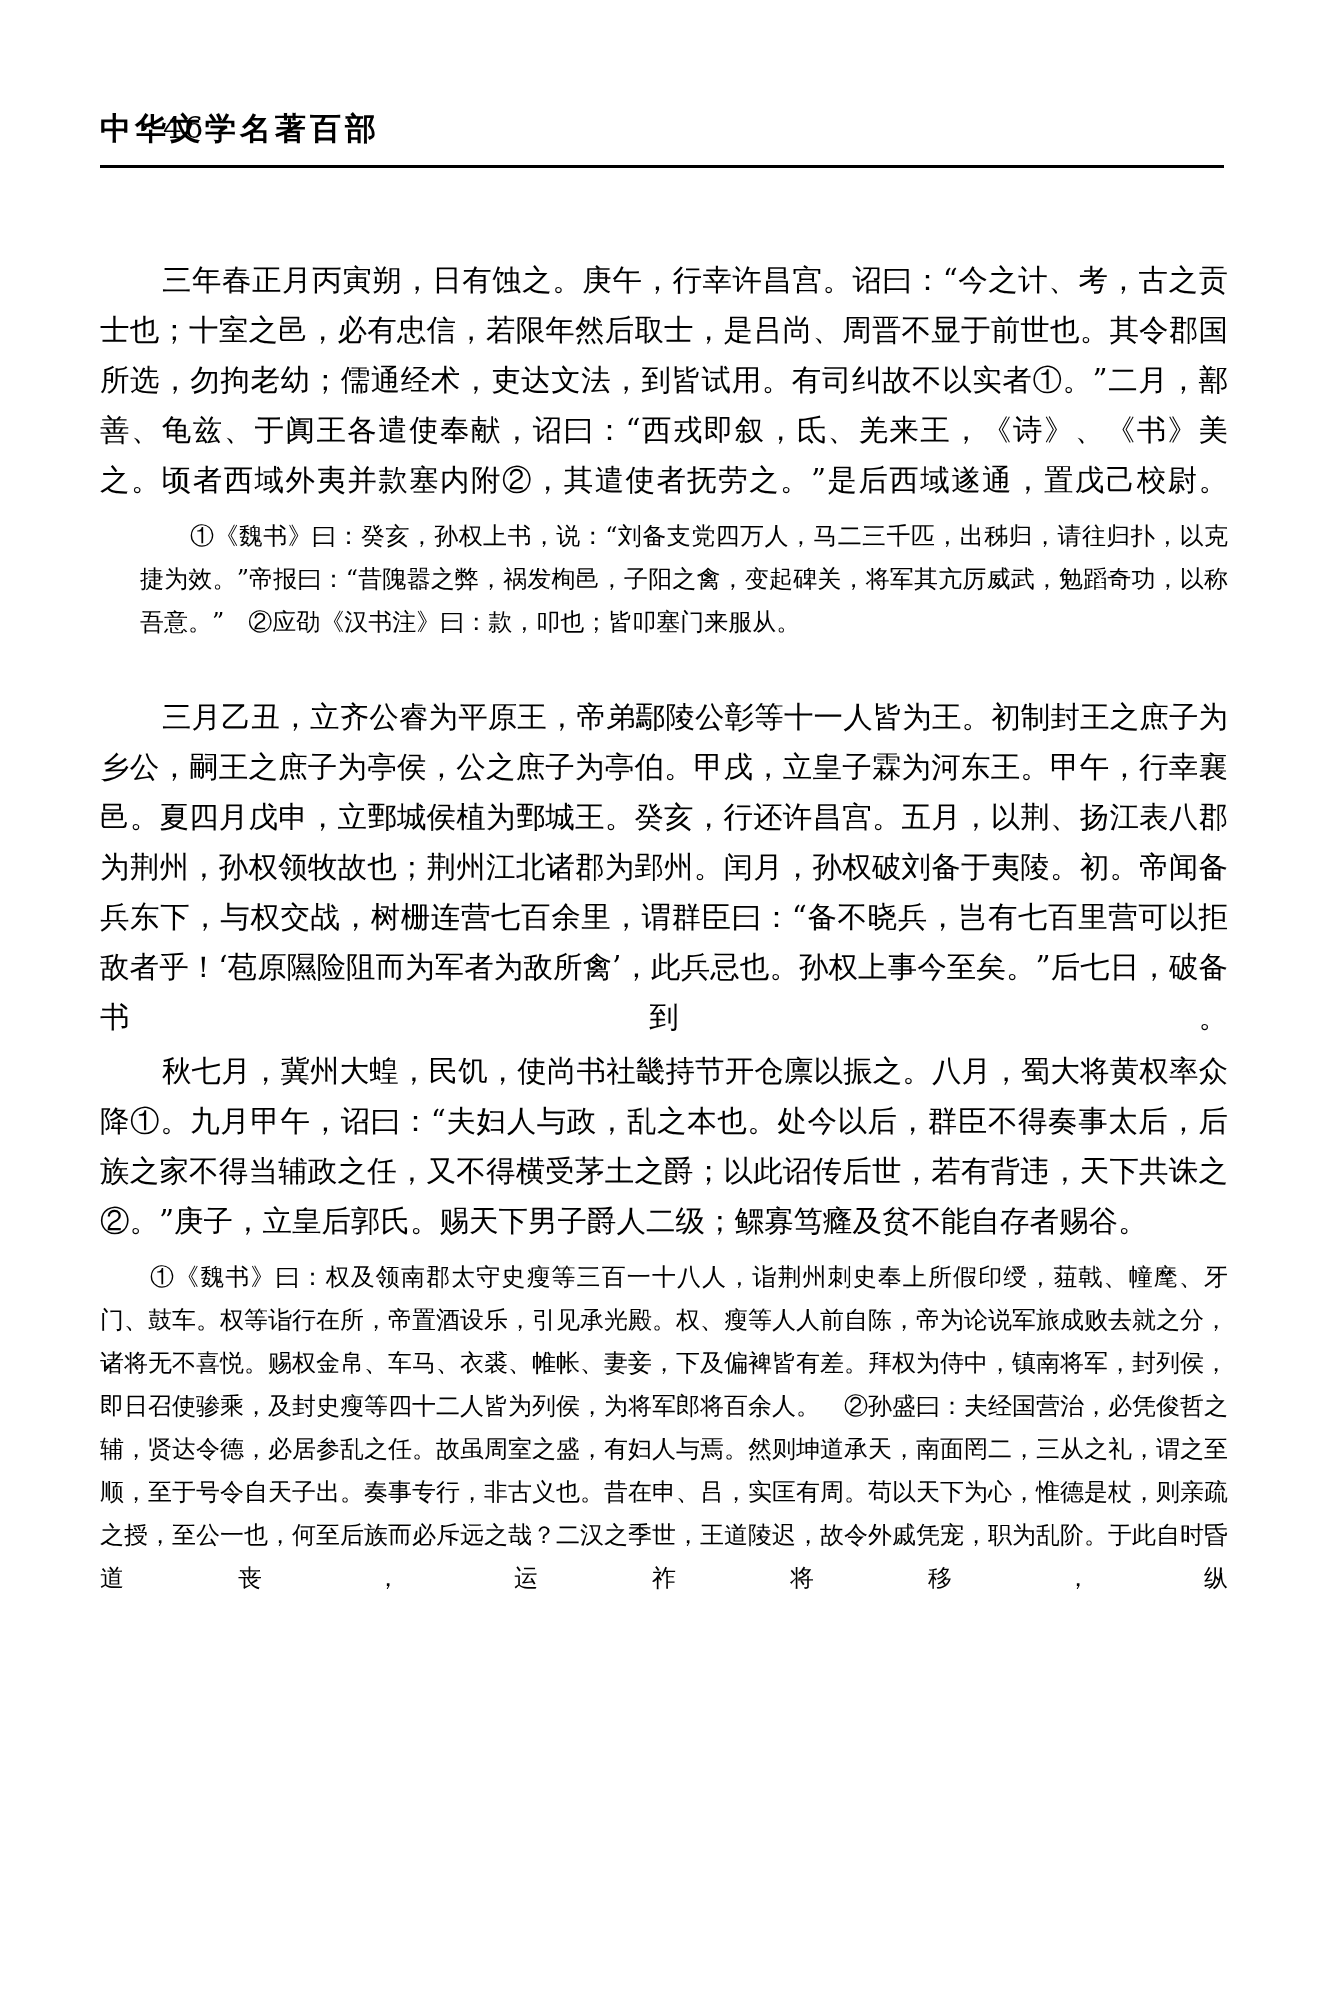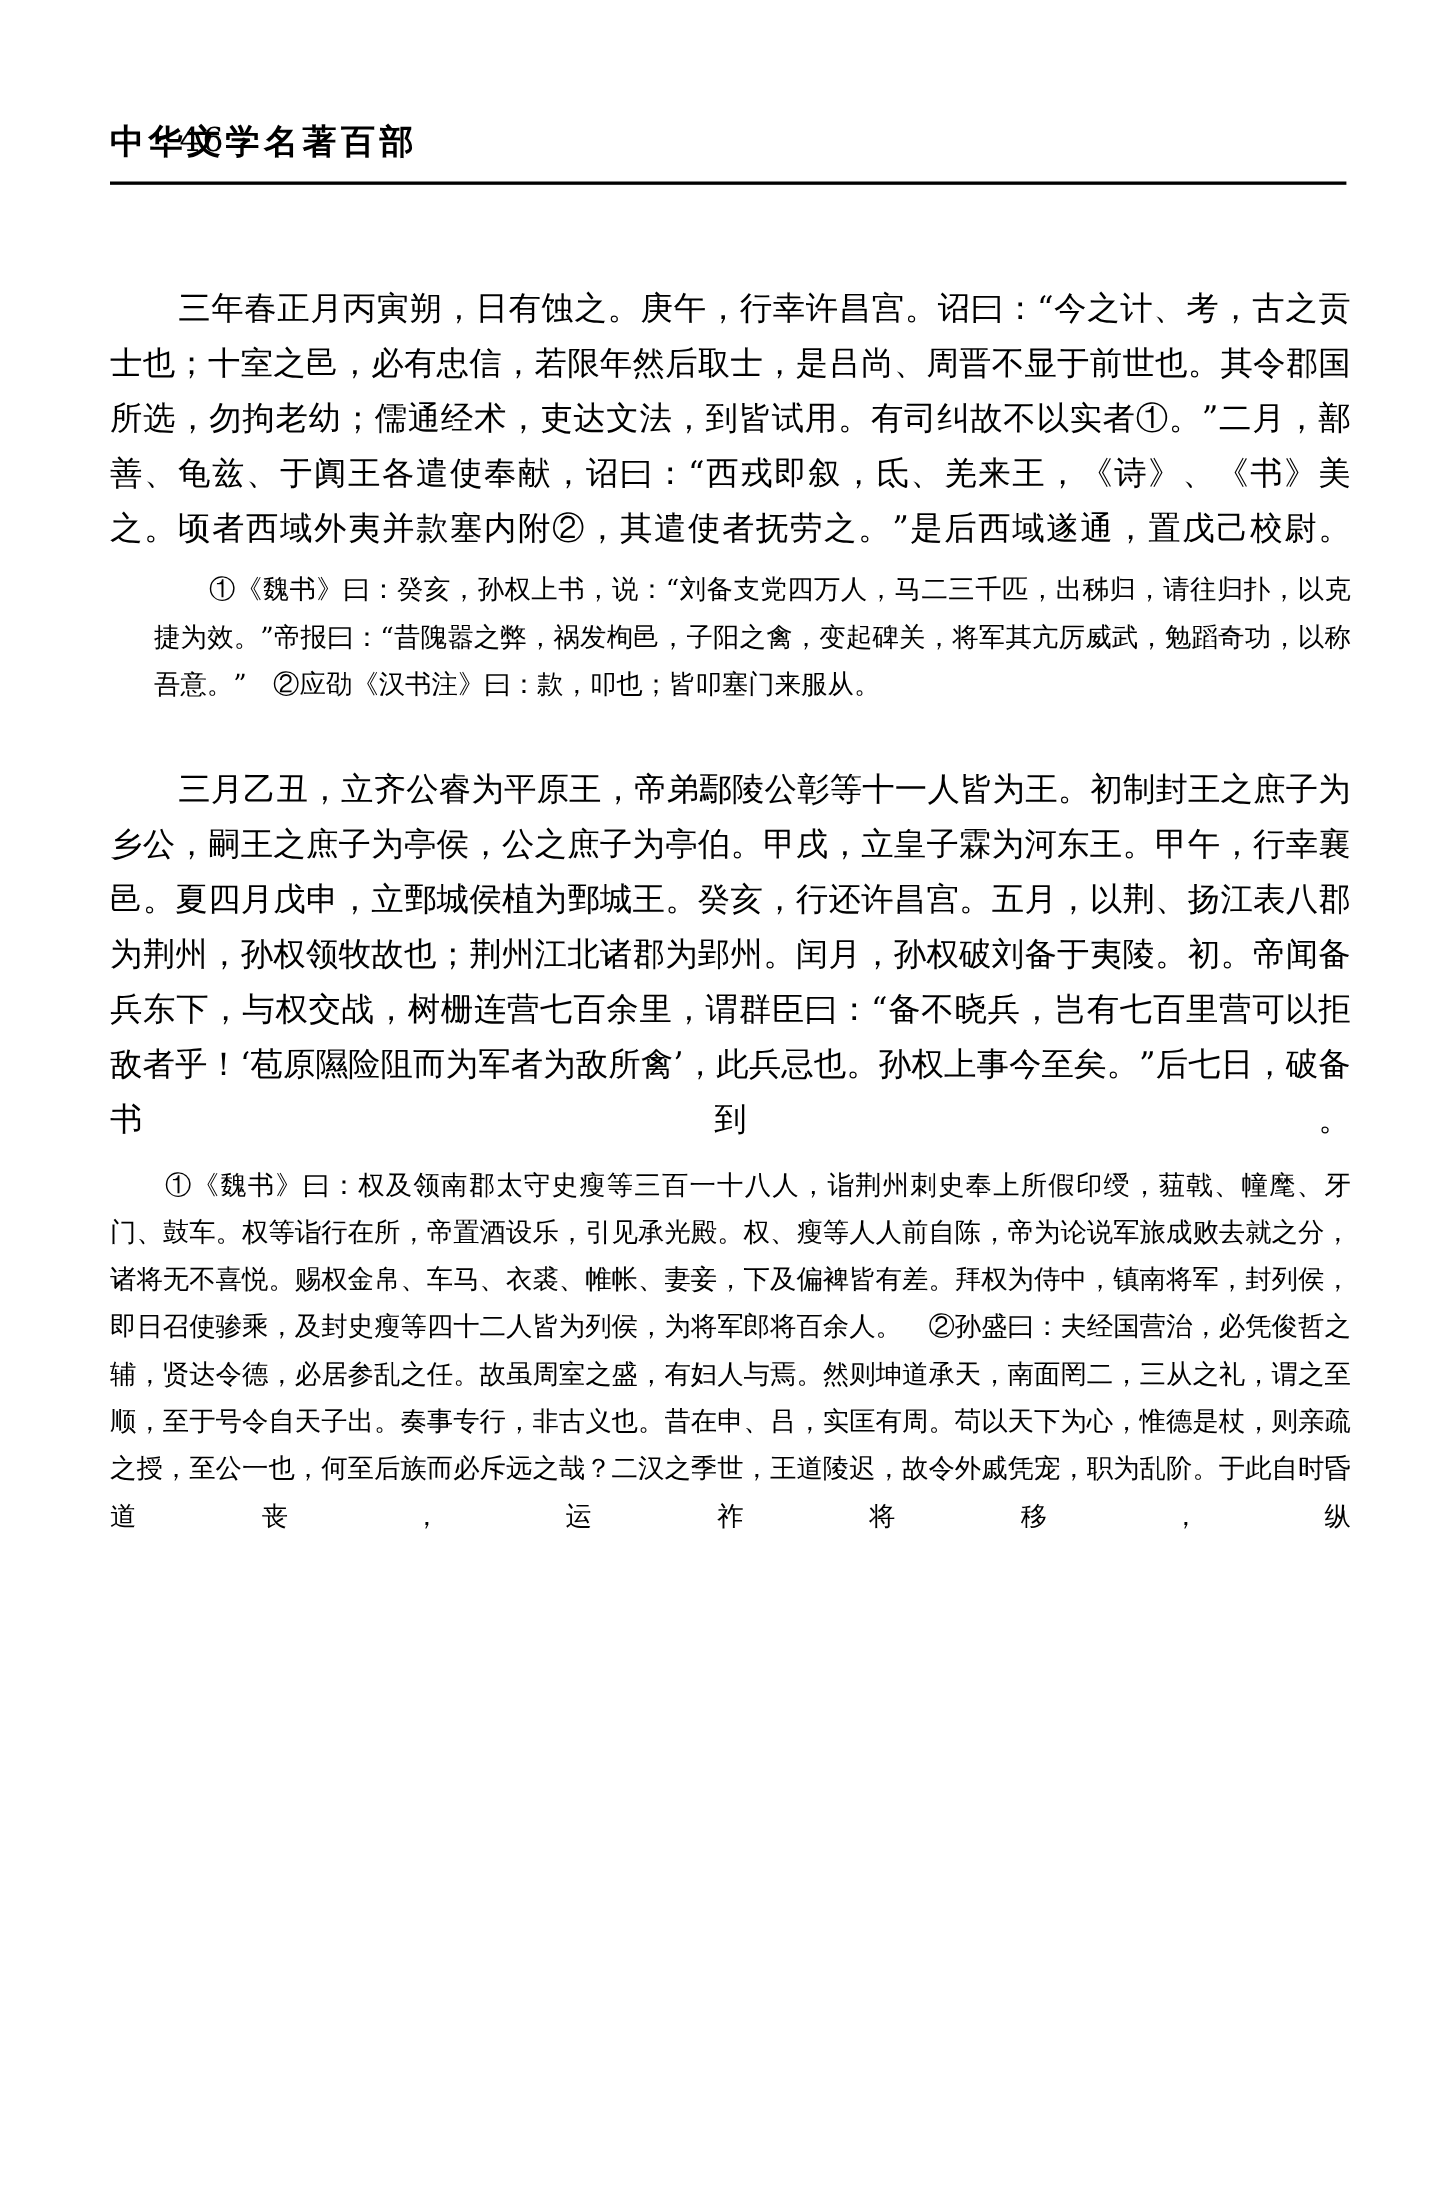--- a/index.html
+++ b/index.html
@@ -115,19 +115,20 @@
     <div class="gap-note"></div>
 
     <p class="note-para last-ragged">①《魏书》曰：癸亥，孙权上书，说：“刘备支党四万人，马二三千匹，出秭归，请往归扑，以克捷为效。”帝报曰：“昔隗嚣之弊，祸发栒邑，子阳之禽，变起碑关，将军其亢厉威武，勉蹈奇功，以称吾意。”　②应劭《汉书注》曰：款，叩也；皆叩塞门来服从。</p>
 
     <div class="gap-large"></div>
 
     <p class="main-para">三月乙丑，立齐公睿为平原王，帝弟鄢陵公彰等十一人皆为王。初制封王之庶子为乡公，嗣王之庶子为亭侯，公之庶子为亭伯。甲戌，立皇子霖为河东王。甲午，行幸襄邑。夏四月戊申，立鄄城侯植为鄄城王。癸亥，行还许昌宫。五月，以荆、扬江表八郡为荆州，孙权领牧故也；荆州江北诸郡为郢州。闰月，孙权破刘备于夷陵。初。帝闻备兵东下，与权交战，树栅连营七百余里，谓群臣曰：“备不晓兵，岂有七百里营可以拒敌者乎！‘苞原隰险阻而为军者为敌所禽’，此兵忌也。孙权上事今至矣。”后七日，破备书到。</p>
 
     <div class="gap-small"></div>
 
+    <p class="main-para last-ragged">秋七月，冀州大蝗，民饥，使尚书社畿持节开仓廪以振之。八月，蜀大将黄权率众降①。九月甲午，诏曰：“夫妇人与政，乱之本也。处今以后，群臣不得奏事太后，后族之家不得当辅政之任，又不得横受茅土之爵；以此诏传后世，若有背违，天下共诛之②。”庚子，立皇后郭氏。赐天下男子爵人二级；鳏寡笃癃及贫不能自存者赐谷。</p>
 
     <div class="gap-note"></div>
 
     <p class="note-para">①《魏书》曰：权及领南郡太守史瘦等三百一十八人，诣荆州刺史奉上所假印绶，莥戟、幢麾、牙门、鼓车。权等诣行在所，帝置酒设乐，引见承光殿。权、瘦等人人前自陈，帝为论说军旅成败去就之分，诸将无不喜悦。赐权金帛、车马、衣裘、帷帐、妻妾，下及偏裨皆有差。拜权为侍中，镇南将军，封列侯，即日召使骖乘，及封史瘦等四十二人皆为列侯，为将军郎将百余人。　②孙盛曰：夫经国营治，必凭俊哲之辅，贤达令德，必居参乱之任。故虽周室之盛，有妇人与焉。然则坤道承天，南面罔二，三从之礼，谓之至顺，至于号令自天子出。奏事专行，非古义也。昔在申、吕，实匡有周。苟以天下为心，惟德是杖，则亲疏之授，至公一也，何至后族而必斥远之哉？二汉之季世，王道陵迟，故令外戚凭宠，职为乱阶。于此自时昏道丧，运祚将移，纵</p>
 
   </div>
 </div>
 
 </body></html>

